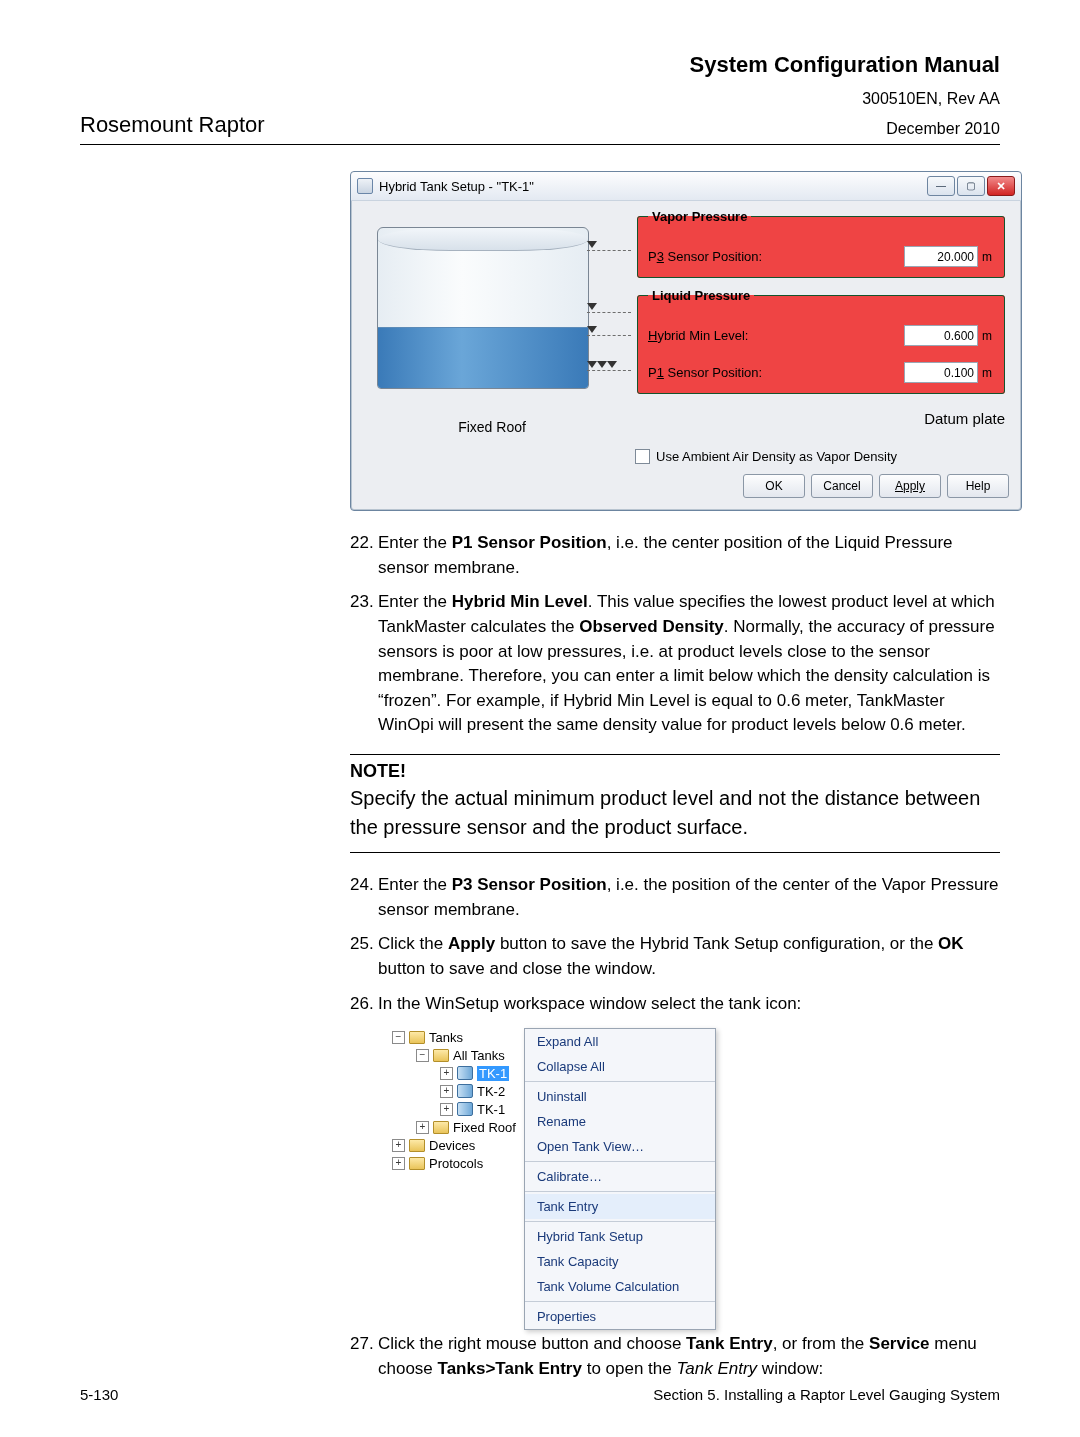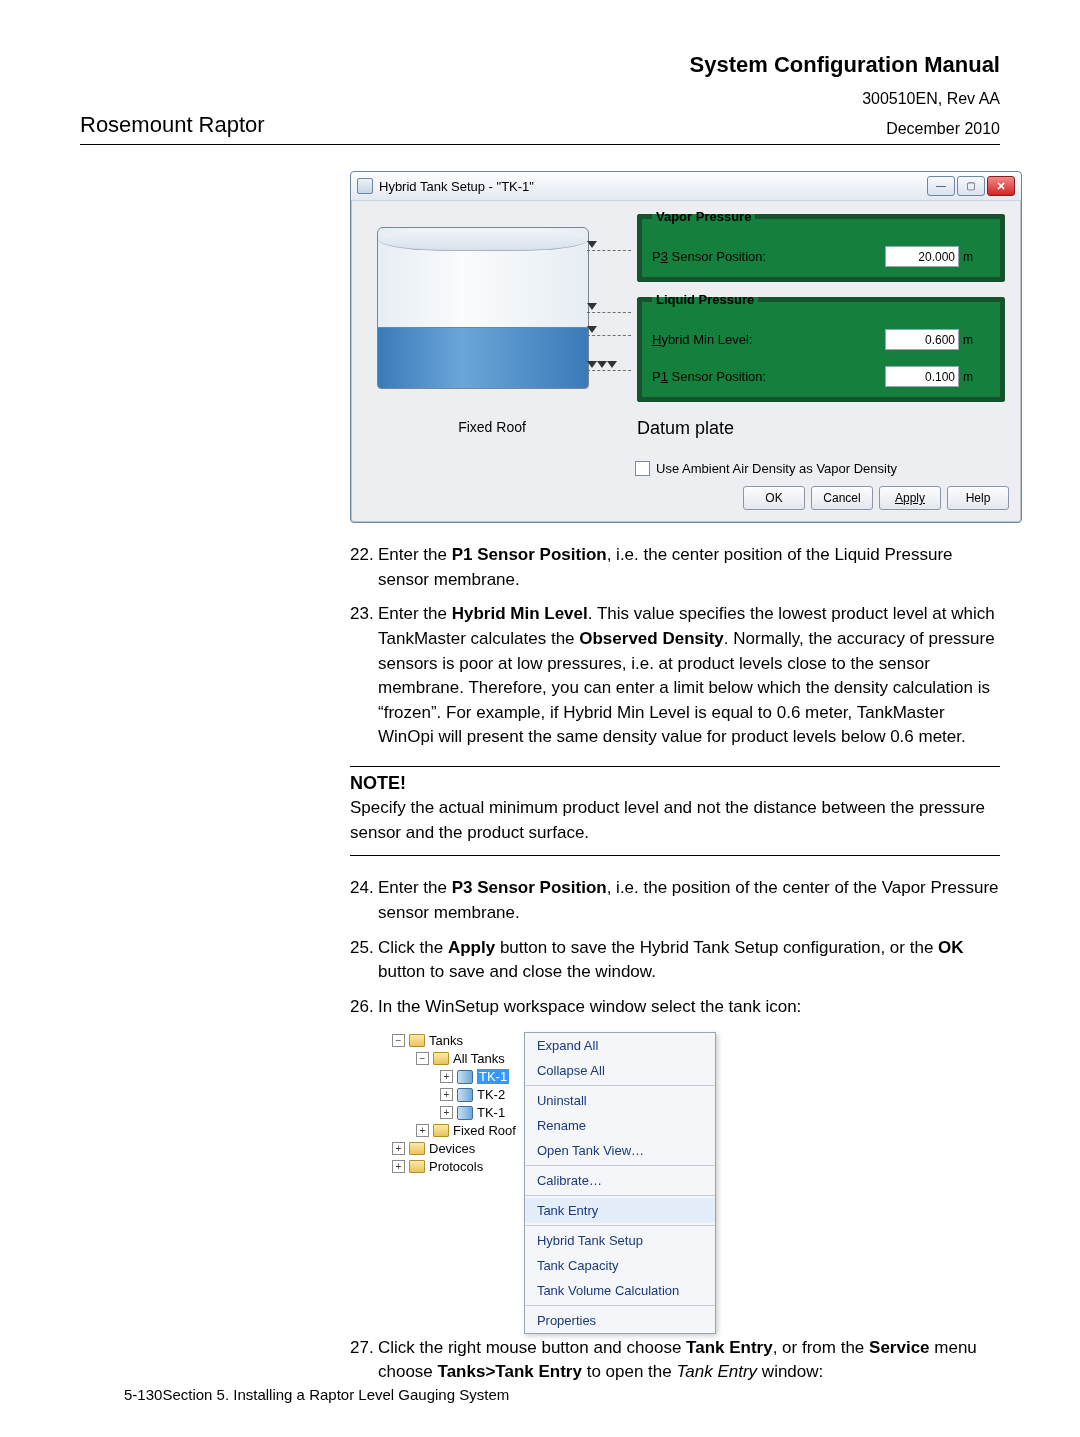--- a/index.html
+++ b/index.html
@@ -27,56 +27,56 @@
   .tank .liquid{position:absolute;bottom:0;left:0;right:0;height:60px;background:linear-gradient(90deg,#3a7ab8,#6aa6d8 40%,#3a7ab8);border-top:1px solid #5b8bb8;}
   .tank-label{position:absolute;left:0;right:0;bottom:4px;text-align:center;font-size:14px;color:#000;}
   .marker{position:absolute;color:#555;font-size:10px;}
   .marker .dots{border-top:1px dashed #6d6d6d;height:0;}
   .marker .tri{width:0;height:0;border-left:5px solid transparent;border-right:5px solid transparent;border-top:7px solid #333;display:inline-block;}
   .m1{left:230px;top:30px;width:44px;}
   .m2{left:230px;top:92px;width:44px;}
   .m3{left:230px;top:115px;width:44px;}
   .m4{left:230px;top:150px;width:44px;}
   .right-pane{flex:1;display:flex;flex-direction:column;gap:10px;font-size:13px;}
-  fieldset{border:5px solid #14532d;border-radius:3px;padding:6px 27px 10px 10px;background:#15803d;}
+  fieldset{border:1px solid #14532d;border-radius:3px;padding:6px 12px 10px 10px;background:#ef4444;}
   legend{padding:0 4px;font-weight:bold;font-size:13px;}
   .row{display:flex;align-items:center;justify-content:space-between;margin-top:16px;gap:8px;}
   .row .lbl{flex:0 0 130px;}
   .row .lbl .ul{text-decoration:underline;}
   .row .val{display:flex;align-items:center;gap:4px;}
   .row .val input{width:66px;height:19px;font-size:12px;text-align:right;background:#fff;border:1px solid #9aa6b4;padding:0 3px;}
   .row .val .unit{font-size:12px;}
-  .datum{padding:6px 2px 8px 2px;font-size:18px;}
+  .datum{padding:6px 2px 8px 2px;font-size:15px;text-align:right;}
   .chk-row{display:flex;align-items:center;gap:6px;font-size:13px;margin-top:4px;}
   .chk-row .cb{width:13px;height:13px;border:1px solid #7e8a98;background:#fff;}
   .dlg-btns{display:flex;gap:6px;justify-content:flex-end;padding:6px 12px 12px 0;}
   .dlg-btns button{min-width:62px;height:24px;font-size:12px;background:linear-gradient(#fdfdfe,#e3e7ee);border:1px solid #8b97a6;border-radius:3px;}
   
   .steps{font-size:17px;line-height:1.45;margin-top:20px;}
   .step{display:flex;margin-bottom:10px;}
   .step .num{width:28px;flex:0 0 28px;}
   .note-sep{border:0;border-top:1px solid #000;margin:16px 0 6px 0;}
   .note-h{font-weight:bold;font-size:18px;}
-  .note-txt{font-size:17px;line-height:1.45;margin-top:2px;}
+  .note-txt{font-size:20px;line-height:1.45;margin-top:2px;}
   .note-sep2{border:0;border-top:1px solid #000;margin:10px 0 14px 0;}
   
   .tree-wrap{display:flex;align-items:flex-start;gap:6px;margin:12px 0 0 40px;}
   .tree{font-size:13px;color:#000;white-space:nowrap;}
   .tree .node{display:flex;align-items:center;gap:4px;min-height:18px;padding:0 2px;}
   .tree .pm{width:11px;height:11px;border:1px solid #8a8a8a;display:inline-flex;align-items:center;justify-content:center;font-size:10px;line-height:1;color:#3a3a3a;background:#fff;}
   .tree .sp{display:inline-block;width:20px;}
   .tree .fld{width:14px;height:11px;background:linear-gradient(#fde9a7,#e9c45a);border:1px solid #b38f2a;border-radius:1px;}
   .tree .tankico{width:14px;height:12px;background:linear-gradient(90deg,#c7e0f4,#6ea8d8);border:1px solid #3d6f9e;border-radius:2px;}
   .tree .sel{background:#3399ff;color:#fff;padding:0 2px;}
   .ctx{width:190px;background:#f4f6fa;border:1px solid #9aa5b3;font-size:13px;box-shadow:2px 2px 5px rgba(0,0,0,.2);}
   .ctx .it{padding:5px 12px;color:#1a3a7a;}
   .ctx .sep{border-top:1px solid #c4ccd7;margin:2px 0;}
   .ctx .hl{background:#e4eefb;}
   
-  .ftr{position:absolute;left:80px;right:80px;bottom:34px;display:flex;font-size:15px;margin-left:44px;}
+  .ftr{position:absolute;left:80px;right:80px;bottom:34px;display:flex;justify-content:space-between;font-size:15px;}
   b{font-weight:bold;}
   i{font-style:italic;}
 </style>
 </head>
 <body>
 
 <div class="page">
 
   <div class="hdr">
     <div class="left">Rosemount Raptor</div>

